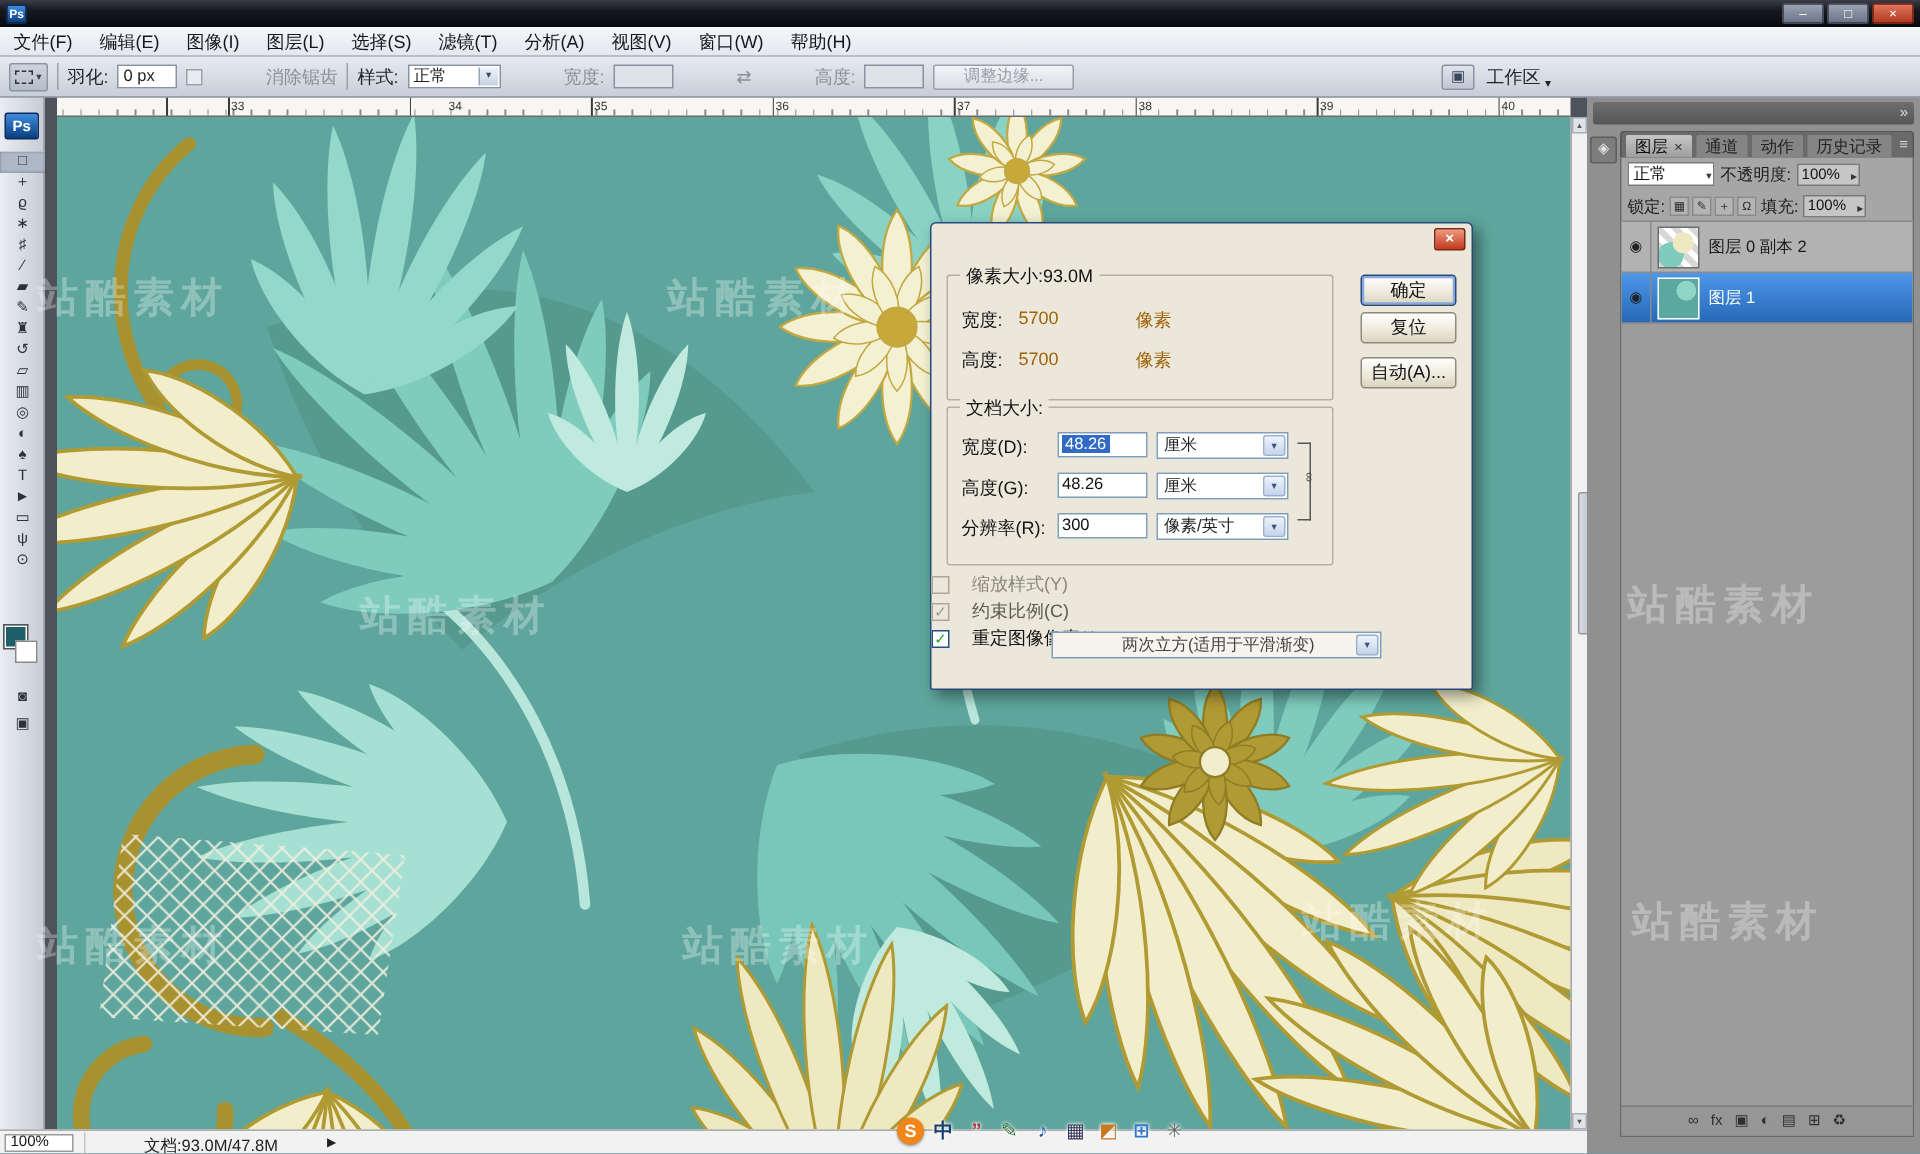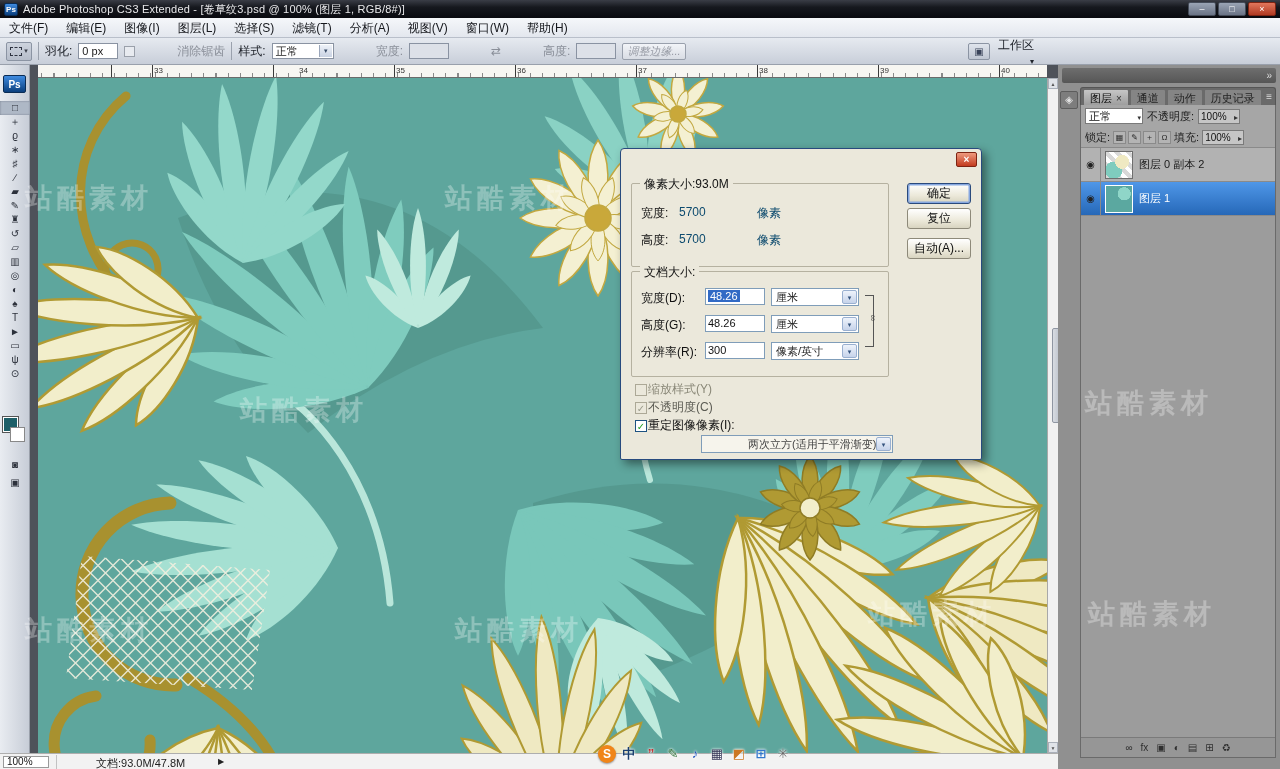--- a/index.html
+++ b/index.html
@@ -24,24 +24,24 @@
   .ob-toolbox .marq{width:12px;height:9px;border:1px dashed #2e3340;}
   .ob-toolbox .drop{font-size:7px;color:#3a3f4a;}
   .ob-sep{width:1px;height:18px;background:#9aa1ad;}
   .ob-label{font-size:12px;color:#20242c;}
   .ob-label.dis{color:#8a8f99;margin-left:36px;}
   .ob-input{width:40px;height:16px;background:#fff;border:1px solid #8a93a2;font-size:11px;line-height:14px;padding:0 3px;color:#222;}
   .ob-input.dis{background:#dde1e8;color:#9aa0aa;}
   .ob-combo{width:62px;height:16px;background:#fff;border:1px solid #8a93a2;font-size:11px;line-height:14px;padding:0 3px;position:relative;color:#222;}
   .ob-combo .arr{position:absolute;right:1px;top:1px;width:13px;height:12px;font-size:7px;text-align:center;line-height:12px;background:linear-gradient(#eef2f8,#c9d2e2);border-left:1px solid #9aa6ba;color:#3a4c68;}
   .ob-check{width:11px;height:11px;border:1px solid #9aa0aa;background:#e8ebf0;display:inline-block;}
-  .ob-btn{height:17px;padding:0 4px;border:1px solid #99a0ac;border-radius:2px;background:linear-gradient(#f2f4f8,#d9dde4);font-size:11px;line-height:15px;color:#989ca6;font-style:italic;}
+  .ob-btn{height:17px;padding:0 19px;border:1px solid #99a0ac;border-radius:2px;background:linear-gradient(#f2f4f8,#d9dde4);font-size:11px;line-height:15px;color:#989ca6;}
   .ob-right{margin-left:auto;display:flex;align-items:center;gap:8px;padding-right:240px;}
   .ob-bridge{width:22px;height:17px;border:1px solid #8b94a3;border-radius:2px;background:linear-gradient(#dfe4ec,#bfc6d2);text-align:center;line-height:15px;font-size:10px;color:#3a445a;}
-  .ob-ws{font-size:12px;color:#20242c;display:flex;align-items:flex-end;gap:3px;flex-direction:column;}
+  .ob-ws{font-size:12px;color:#20242c;display:flex;align-items:flex-end;gap:3px;}
   .ob-ws .drop{font-size:8px;}
 
   
   #toolbox{position:absolute;left:0;top:65px;width:30px;height:688px;background:linear-gradient(90deg,#e9ecf1,#c7cdd7);border-right:1px solid #9aa0aa;z-index:3;}
   #toolbox .pslogo{position:absolute;left:3px;top:10px;width:23px;height:18px;background:linear-gradient(#3f8be0,#0a3f7e);border:1px solid #0a2c55;border-radius:2px;color:#fff;font-weight:bold;font-size:10px;text-align:center;line-height:17px;}
   #tool-list{position:absolute;left:0;top:36px;width:30px;}
   .tool-btn{width:30px;height:14px;text-align:center;font-size:10px;line-height:14px;color:#2c313b;cursor:default;}
   .tool-btn.active{background:#aeb8c6;box-shadow:inset 0 0 2px #6f7886;}
   #swatches{position:absolute;left:0;top:352px;width:30px;height:34px;}
   #swatches .fg{position:absolute;left:3px;top:0;width:15px;height:15px;background:#1d5f68;border:1px solid #fff;outline:1px solid #555;}
@@ -102,29 +102,29 @@
   #panel-bottom{height:20px;background:#969696;border-top:1px solid #7a7a7a;display:flex;align-items:center;justify-content:center;gap:8px;}
   .pbic{font-size:10px;color:#2f2f2f;line-height:18px;}
 
   
   #dialog{position:absolute;left:620px;top:148px;width:362px;height:312px;background:#ebe8db;border:1px solid #274a7e;border-radius:4px 4px 2px 2px;box-shadow:4px 4px 10px rgba(0,0,0,.45);z-index:30;}
   #dlg-title{position:absolute;left:0;top:0;width:100%;height:22px;background:linear-gradient(#9db9dd 0%,#6b8fc4 45%,#53779f 100%);border-radius:3px 3px 0 0;color:#fff;font-weight:bold;font-size:12px;line-height:22px;padding-left:8px;text-shadow:1px 1px 1px #2c4a74;}
   #dlg-close{position:absolute;right:4px;top:3px;width:21px;height:15px;background:linear-gradient(#ef9a7e,#c23b1f);border:1px solid #7e2413;border-radius:2px;color:#fff;font-size:10px;text-align:center;line-height:13px;font-weight:bold;}
   .gbox{position:absolute;border:1px solid #b5b1a0;border-radius:2px;}
   .legend{position:absolute;top:-8px;left:8px;background:#ebe8db;padding:0 4px;font-size:12px;color:#111;white-space:nowrap;}
   .drow-label{position:absolute;font-size:12px;color:#111;white-space:nowrap;}
-  .drow-val{position:absolute;font-size:12px;color:#0c4a6e;}
+  .drow-val{position:absolute;font-size:12px;color:#a16207;}
   .dinput{position:absolute;width:60px;height:17px;background:#fff;border:1px solid #7f9db9;font-size:11px;line-height:15px;padding:0 2px;color:#111;}
   .dinput .seltext{background:#316ac5;color:#fff;padding:0 2px;}
   .dcombo{position:absolute;height:18px;background:#fff;border:1px solid #7f9db9;font-size:11px;line-height:16px;padding-left:4px;color:#222;}
   .dcombo .arr{position:absolute;right:1px;top:1px;bottom:1px;width:15px;background:linear-gradient(#eef3fb,#c6d3ea);border:1px solid #9ab0d0;border-radius:2px;font-size:7px;color:#34537e;text-align:center;line-height:14px;}
   .dcombo.lite{background:#f6f4ec;color:#444;}
   .bracket{position:absolute;left:244px;top:146px;width:9px;height:52px;border:1.5px solid #555;border-left:none;}
   .chain{position:absolute;left:249px;top:164px;font-size:9px;color:#444;transform:rotate(90deg);}
-  .cbrow{position:absolute;left:14px;display:flex;align-items:center;gap:1px;font-size:12px;}
+  .cbrow{position:absolute;left:0;display:flex;align-items:center;gap:15px;font-size:12px;}
   .cb{width:12px;height:12px;border:1px solid #1d5281;background:#fff;font-size:10px;line-height:11px;text-align:center;color:#21a121;font-weight:bold;}
   .cb.dis{border-color:#aca896;background:#ebe8db;color:#9a9a8a;}
   .cbrow .lbl{white-space:nowrap;}
   .lbl.gray{color:#8a8878;}
   .lbl.mid{color:#5a5a52;}
   .dbtn{position:absolute;left:286px;width:64px;height:21px;background:linear-gradient(#ffffff,#ece9da 60%,#d8d4c0);border:1px solid #8e8a7a;border-radius:3px;font-size:12px;text-align:center;line-height:19px;color:#111;}
   .dbtn.default{border-color:#2a4a7c;box-shadow:inset 0 0 0 1.5px #86a7e0;}
 
   
   #ime{position:absolute;left:598px;top:742px;height:24px;display:flex;align-items:center;gap:4px;z-index:8;}
@@ -132,21 +132,20 @@
   .ime-ic.round{border-radius:50%;text-shadow:none;box-shadow:0 1px 2px rgba(0,0,0,.4);font-size:12px;}
 
   
   .wm{position:absolute;z-index:6;font-size:27px;font-weight:bold;letter-spacing:5px;color:rgba(255,255,255,.3);pointer-events:none;white-space:nowrap;}
 </style>
 </head>
 <body>
 
 <div id="titlebar">
   <div class="psicon">Ps</div>
-  <div class="ttl">Adobe Photoshop CS3 Extended - [卷草纹3.psd @ 100% (图层 1, RGB/8#)]</div>
   <div class="winbtns">
     <div class="winbtn">–</div>
     <div class="winbtn">□</div>
     <div class="winbtn close">×</div>
   </div>
 </div>
 
 <div id="menubar">
     <div class="menu-item">文件(F)</div>
     <div class="menu-item">编辑(E)</div>
@@ -542,27 +541,27 @@
   <span class="dcombo" style="left:150px;top:193px;width:88px;"><span>像素/英寸</span><span class="arr">▾</span></span>
   <div class="bracket"></div>
   <span class="chain">∞</span>
 
   <div class="cbrow" style="top:232px;">
     <span class="cb dis"></span>
     <span class="lbl gray">缩放样式(Y)</span>
   </div>
   <div class="cbrow" style="top:250px;">
     <span class="cb dis"><span>✓</span></span>
-    <span class="lbl mid">不透明度(C)</span>
+    <span class="lbl mid">约束比例(C)</span>
   </div>
   <div class="cbrow" style="top:268px;">
     <span class="cb"><span>✓</span></span>
     <span class="lbl">重定图像像素(I):</span>
   </div>
-  <span class="dcombo lite" style="left:80px;top:286px;width:192px;padding-left:46px;"><span>两次立方(适用于平滑渐变)</span><span class="arr">▾</span></span>
+  <span class="dcombo lite" style="left:80px;top:272px;width:220px;padding-left:46px;"><span>两次立方(适用于平滑渐变)</span><span class="arr">▾</span></span>
 
   <div class="dbtn default" style="top:34px;">确定</div>
   <div class="dbtn" style="top:59px;">复位</div>
   <div class="dbtn" style="top:89px;">自动(A)...</div>
 </div>
 
 <div id="ime">
     <div class="ime-ic round" style="color: rgb(255, 255, 255); background: rgb(240, 133, 25);">S</div>
     <div class="ime-ic" style="color: rgb(26, 62, 110);">中</div>
     <div class="ime-ic" style="color: rgb(192, 48, 48);">”</div>

